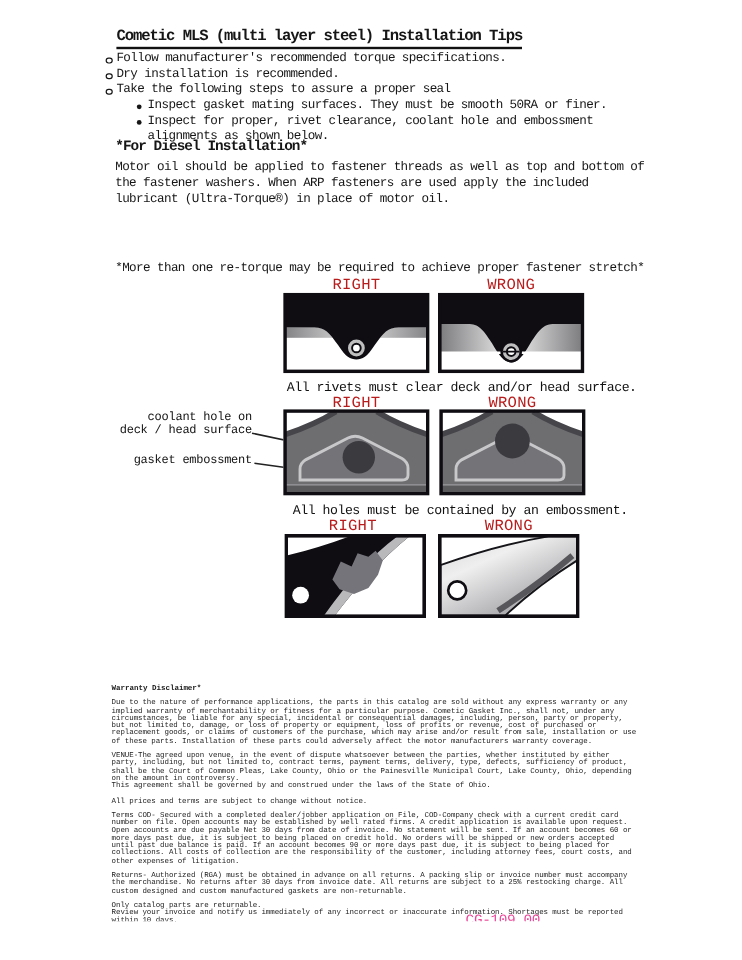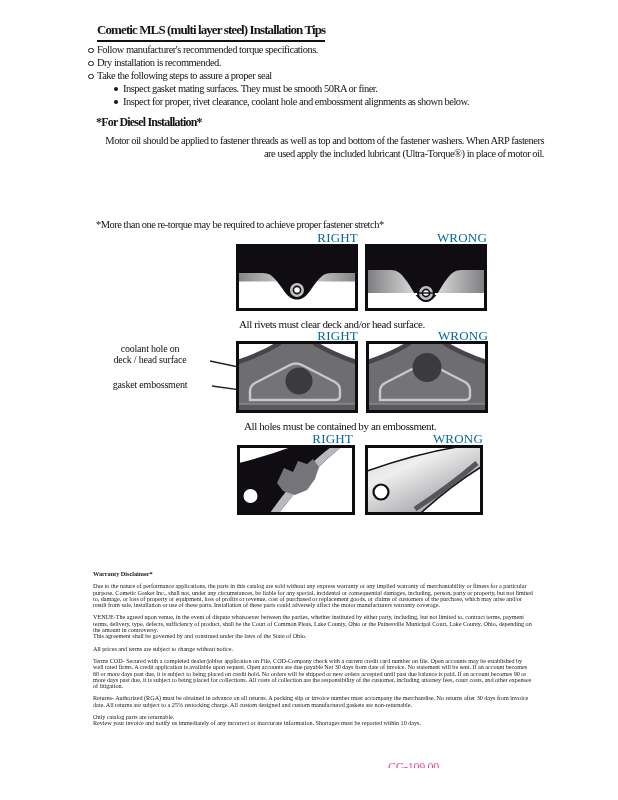--- a/index.html
+++ b/index.html
@@ -1,20 +1,20 @@
 <!DOCTYPE html>
 <html><head>
 <meta charset="utf-8">
 <style>
   html,body{margin:0;padding:0;background:#ffffff;}
   .page{
     position:relative;
     width:618px;height:768px;
     background:#ffffff;
-    font-family:Liberation Serif, serif;
+    font-family:Liberation Mono, monospace;
     color:#161616;
     overflow:hidden;
   }
   
   .title{
     position:absolute;left:97px;top:22px;margin:0;
     font-size:13px;font-weight:bold;letter-spacing:-0.9px;
     border-bottom:2px solid #111;padding-bottom:2px;
     white-space:nowrap;
   }
@@ -35,35 +35,35 @@
   }
   
   .diesel-h{
     position:absolute;left:96px;top:115px;margin:0;
     font-size:12px;font-weight:bold;letter-spacing:-0.8px;white-space:nowrap;
   }
   .bodyp{
     position:absolute;left:96px;width:448px;margin:0;
     font-size:10.5px;letter-spacing:-0.5px;line-height:13.2px;
   }
-  .p1{top:134px;text-align:right;}
+  .p1{top:134px;}
   .p2{top:169px;}
   .p3{top:218px;}
   
   .dg-label{
-    position:absolute;width:122px;text-align:right;
-    font-size:13px;letter-spacing:0.2px;color:#0369a1;
+    position:absolute;width:122px;text-align:center;
+    font-size:13px;letter-spacing:0.2px;color:#b91c1c;
   }
   .dg-panel{position:absolute;display:block;}
   .dg-caption{
     position:absolute;margin:6px;
     font-size:11px;letter-spacing:-0.4px;line-height:12px;color:#111;
   }
   .annot{
-    position:absolute;left:90px;width:120px;text-align:center;
+    position:absolute;left:90px;width:120px;text-align:right;
     font-size:10px;letter-spacing:-0.2px;line-height:10.5px;color:#111;
   }
   
   .legal{
     position:absolute;left:93px;top:571px;width:440px;
     font-size:6.2px;letter-spacing:-0.04px;line-height:6.3px;color:#222;
   }
   .legal h3{margin:0 0 6px 0;font-size:6.3px;}
   .legal p{margin:0 0 6px 0;}
   .legal p.nogap{margin-bottom:0;}

